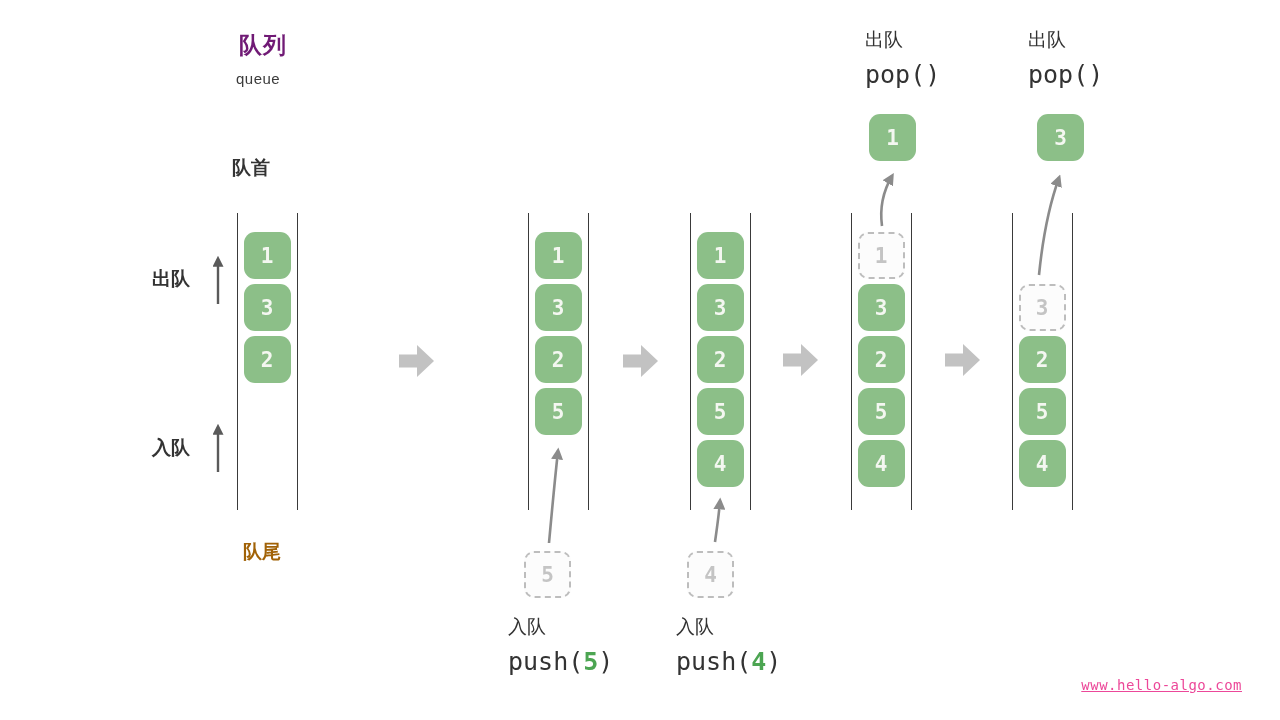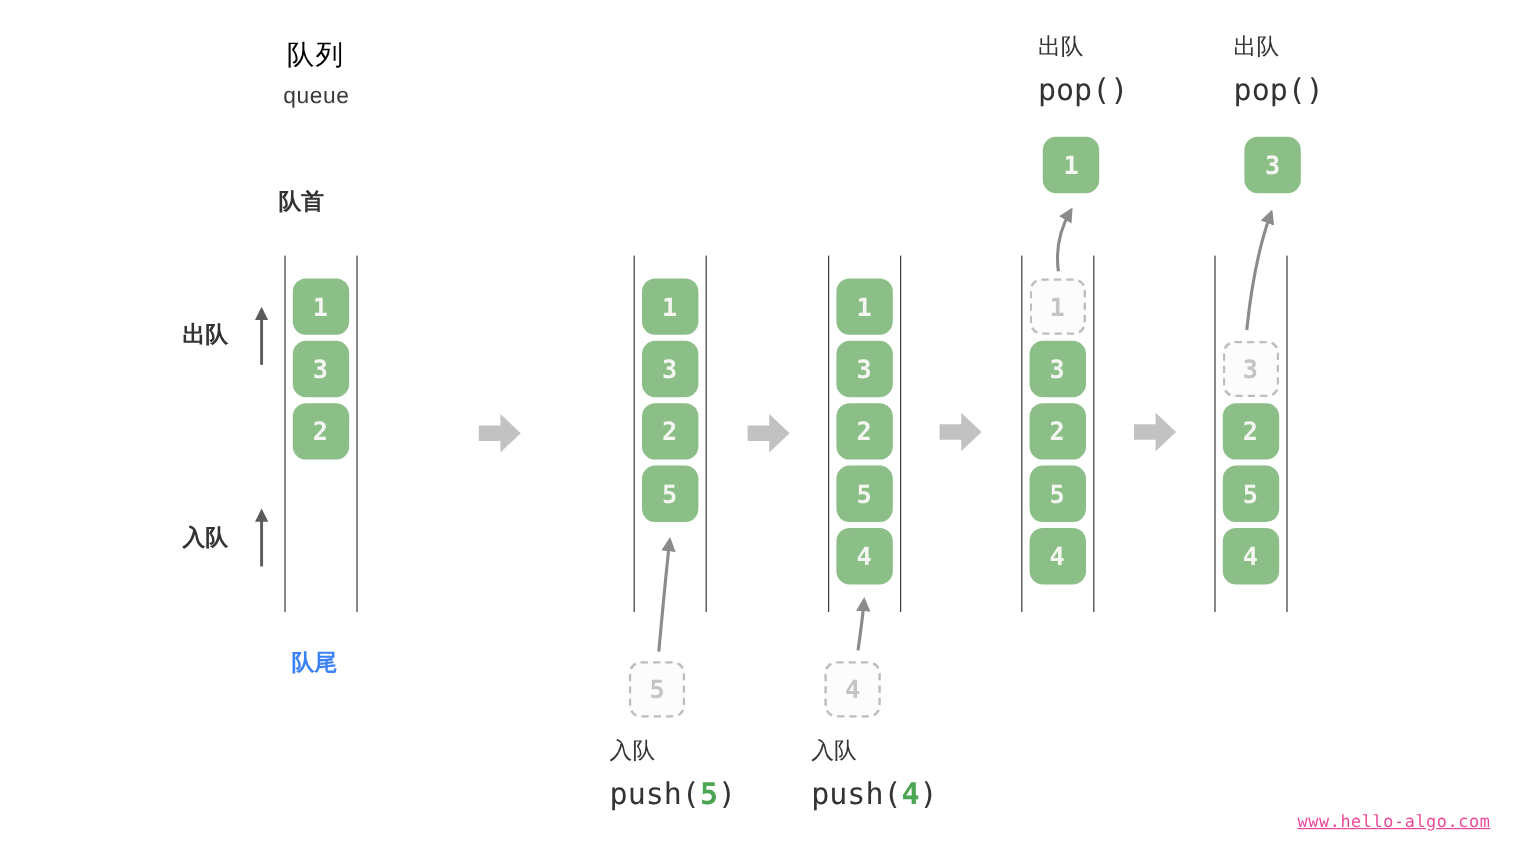--- a/index.html
+++ b/index.html
@@ -4,24 +4,24 @@
 <style>
   html,body{margin:0;padding:0;}
   body{
     width:1280px;height:720px;position:relative;overflow:hidden;
     background:#ffffff;
     font-family:"Liberation Sans","DejaVu Sans",sans-serif;
     color:#3a3a3a;
   }
   .abs{position:absolute;}
   
-  .title-zh{left:239px;top:30px;font-size:23px;font-weight:400;color:#000000;letter-spacing:1px;}
-  .title-en{left:236px;top:70px;font-size:19px;color:#3b3b3b;letter-spacing:.5px;}
+  .title-zh{left:239px;top:30px;font-size:23px;font-weight:700;color:#701a75;letter-spacing:1px;}
+  .title-en{left:236px;top:70px;font-size:15px;color:#3b3b3b;letter-spacing:.5px;}
   .front-label{left:232px;top:155px;font-size:19px;font-weight:700;color:#333;}
-  .rear-label{left:243px;top:539px;font-size:19px;font-weight:700;color:#3b82f6;}
+  .rear-label{left:243px;top:539px;font-size:19px;font-weight:700;color:#a16207;}
   .side-label{font-size:19px;font-weight:700;color:#333;}
   .deq-side{left:152px;top:266px;}
   .enq-side{left:152px;top:435px;}
   
   .queue-col{
     position:absolute;top:213px;height:297px;width:61px;box-sizing:border-box;
     border-left:1.5px solid #3a3a3a;border-right:1.5px solid #3a3a3a;
   }
   .box{
     position:absolute;width:47px;height:47px;box-sizing:border-box;border-radius:11px;

